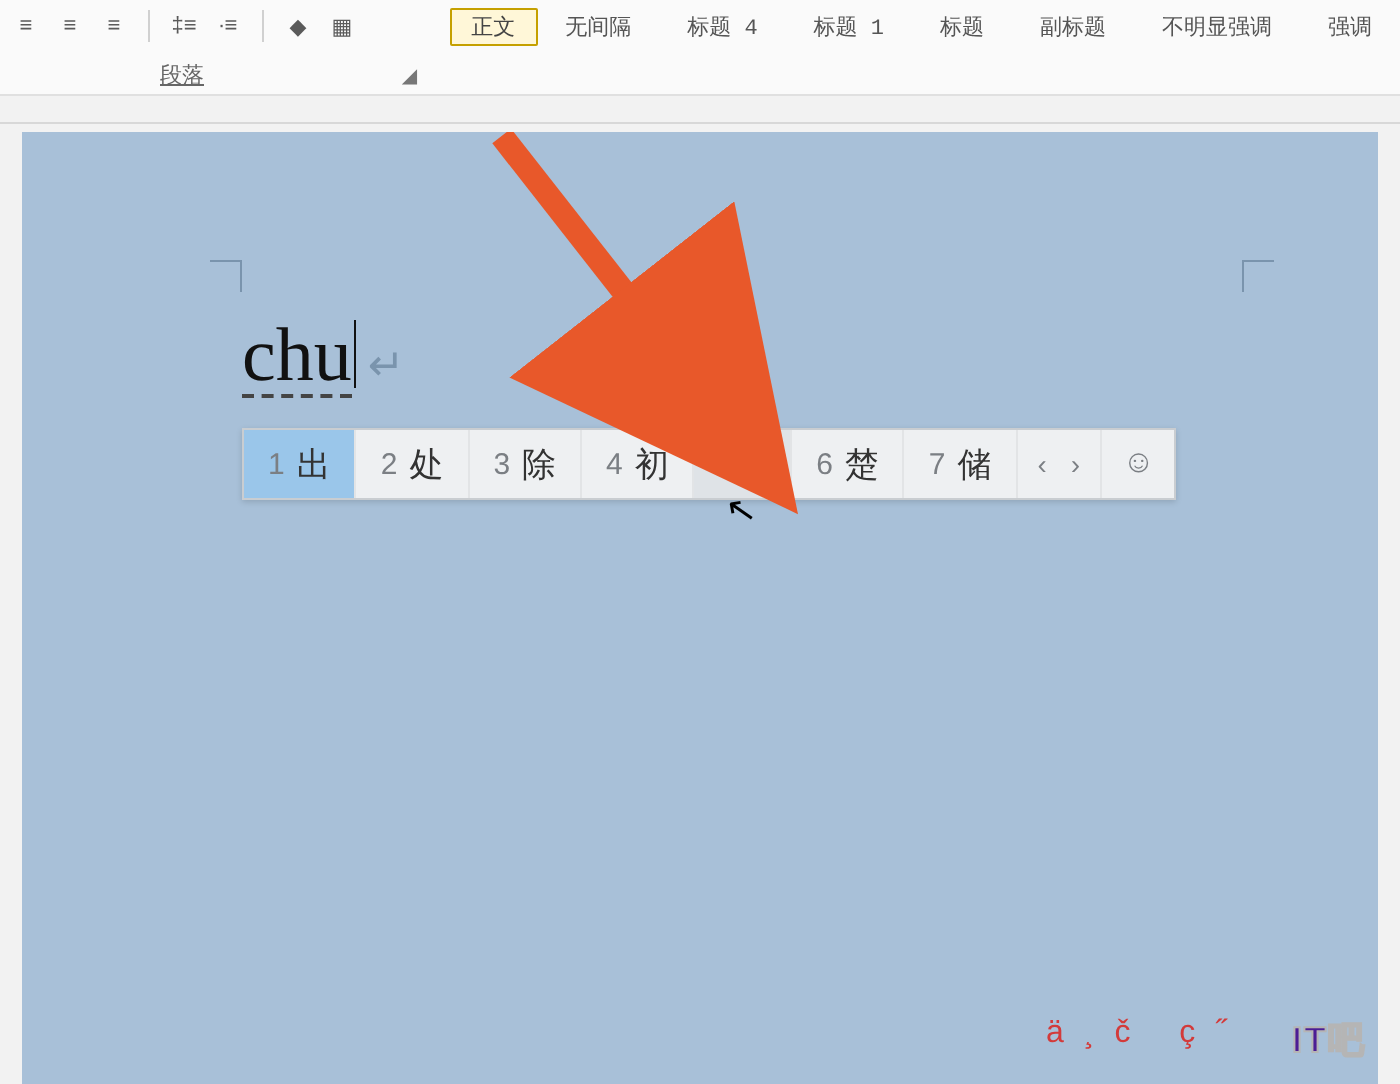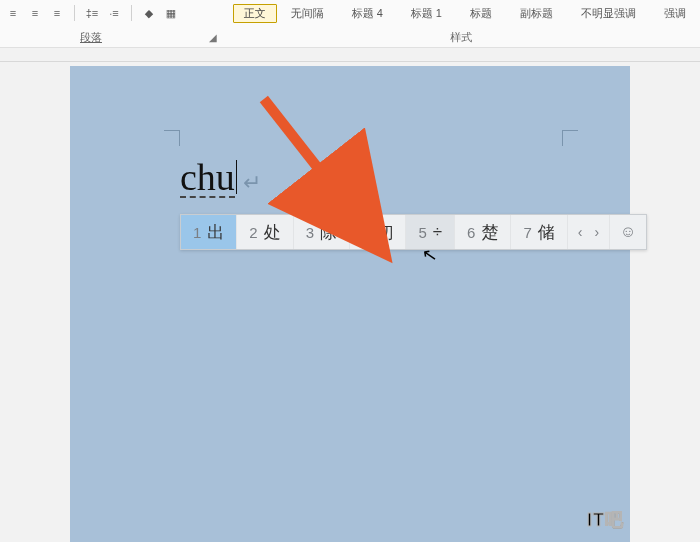--- a/index.html
+++ b/index.html
@@ -38,21 +38,21 @@
     align-items:center;
     font-size:11px;
     color:#666;
     padding-top:6px;
   }
   .group-label { flex:0 0 auto; margin-left:80px;text-decoration:underline; }
   .dialog-launcher { margin-left:auto; margin-right:6px; font-size:10px; color:#777; }
   .ribbon-styles {
     flex:1;
     display:flex;
-    flex-direction:column;
+    font-family:Liberation Mono, monospace;
   }
   .style-gallery {
     display:flex;
     gap:0;
     height:22px;
     align-items:center;
     padding-left:10px;
   }
   .style-item {
     font-size:11px;
@@ -73,21 +73,21 @@
   
   .canvas-wrap {
     position:relative;
     height: calc(542px - 48px - 14px);
     background:#f2f2f2;
     display:flex;
     justify-content:center;
     padding-top:4px;
   }
   .page {
-    width: 560px;
+    width: 678px;
     height: 100%;
     background:#a8c0d8;
     position:relative;
   }
   .margin-mark {
     position:absolute;
     width:16px; height:16px;
     border-color:#7a94ad;
   }
   .margin-tl { top:64px; left:94px; border-left:1px solid #7a94ad; border-bottom:1px solid #7a94ad; transform:rotate(180deg); }
@@ -185,21 +185,21 @@
     font-size:16px;
     color:#d33a3a;
     letter-spacing:10px;
   }
   .watermark {
     position:absolute;
     right:6px; bottom:10px;
     font-family: Arial, sans-serif;
     font-size:18px;
     font-weight:bold;
-    color:#000000;
+    color:#4c1d95;
     -webkit-text-stroke: 1px #b5b5b5;
     letter-spacing:1px;
   }
 </style>
 </head>
 <body>
 
 <div class="ribbon">
   <div class="ribbon-left">
     <div class="para-icons">
@@ -223,21 +223,20 @@
     <div class="style-gallery">
       <span class="style-item current">正文</span>
       <span class="style-item">无间隔</span>
       <span class="style-item">标题 4</span>
       <span class="style-item">标题 1</span>
       <span class="style-item">标题</span>
       <span class="style-item">副标题</span>
       <span class="style-item">不明显强调</span>
       <span class="style-item">强调</span>
     </div>
-    <div class="style-group-label">样式</div>
   </div>
 </div>
 
 <div class="strip"></div>
 
 <div class="canvas-wrap">
   <div class="page">
 
     <div class="margin-mark margin-tl"></div>
     <div class="margin-mark margin-tr"></div>
@@ -288,16 +287,17 @@
       <defs>
         <marker id="ah" markerWidth="14" markerHeight="14" refX="6" refY="6" orient="auto">
           <polygon points="0,0 12,6 0,12" fill="#e8582a"></polygon>
         </marker>
       </defs>
       <line x1="225" y1="2" x2="330" y2="136" stroke="#e8582a" stroke-width="12" marker-end="url(#ah)"></line>
     </svg>
 
     <div class="cursor">↖</div>
 
+    <div class="diacritics">ä¸č ç˝</div>
     <div class="watermark">IT吧</div>
 
   </div>
 </div>
 
 </body></html>

